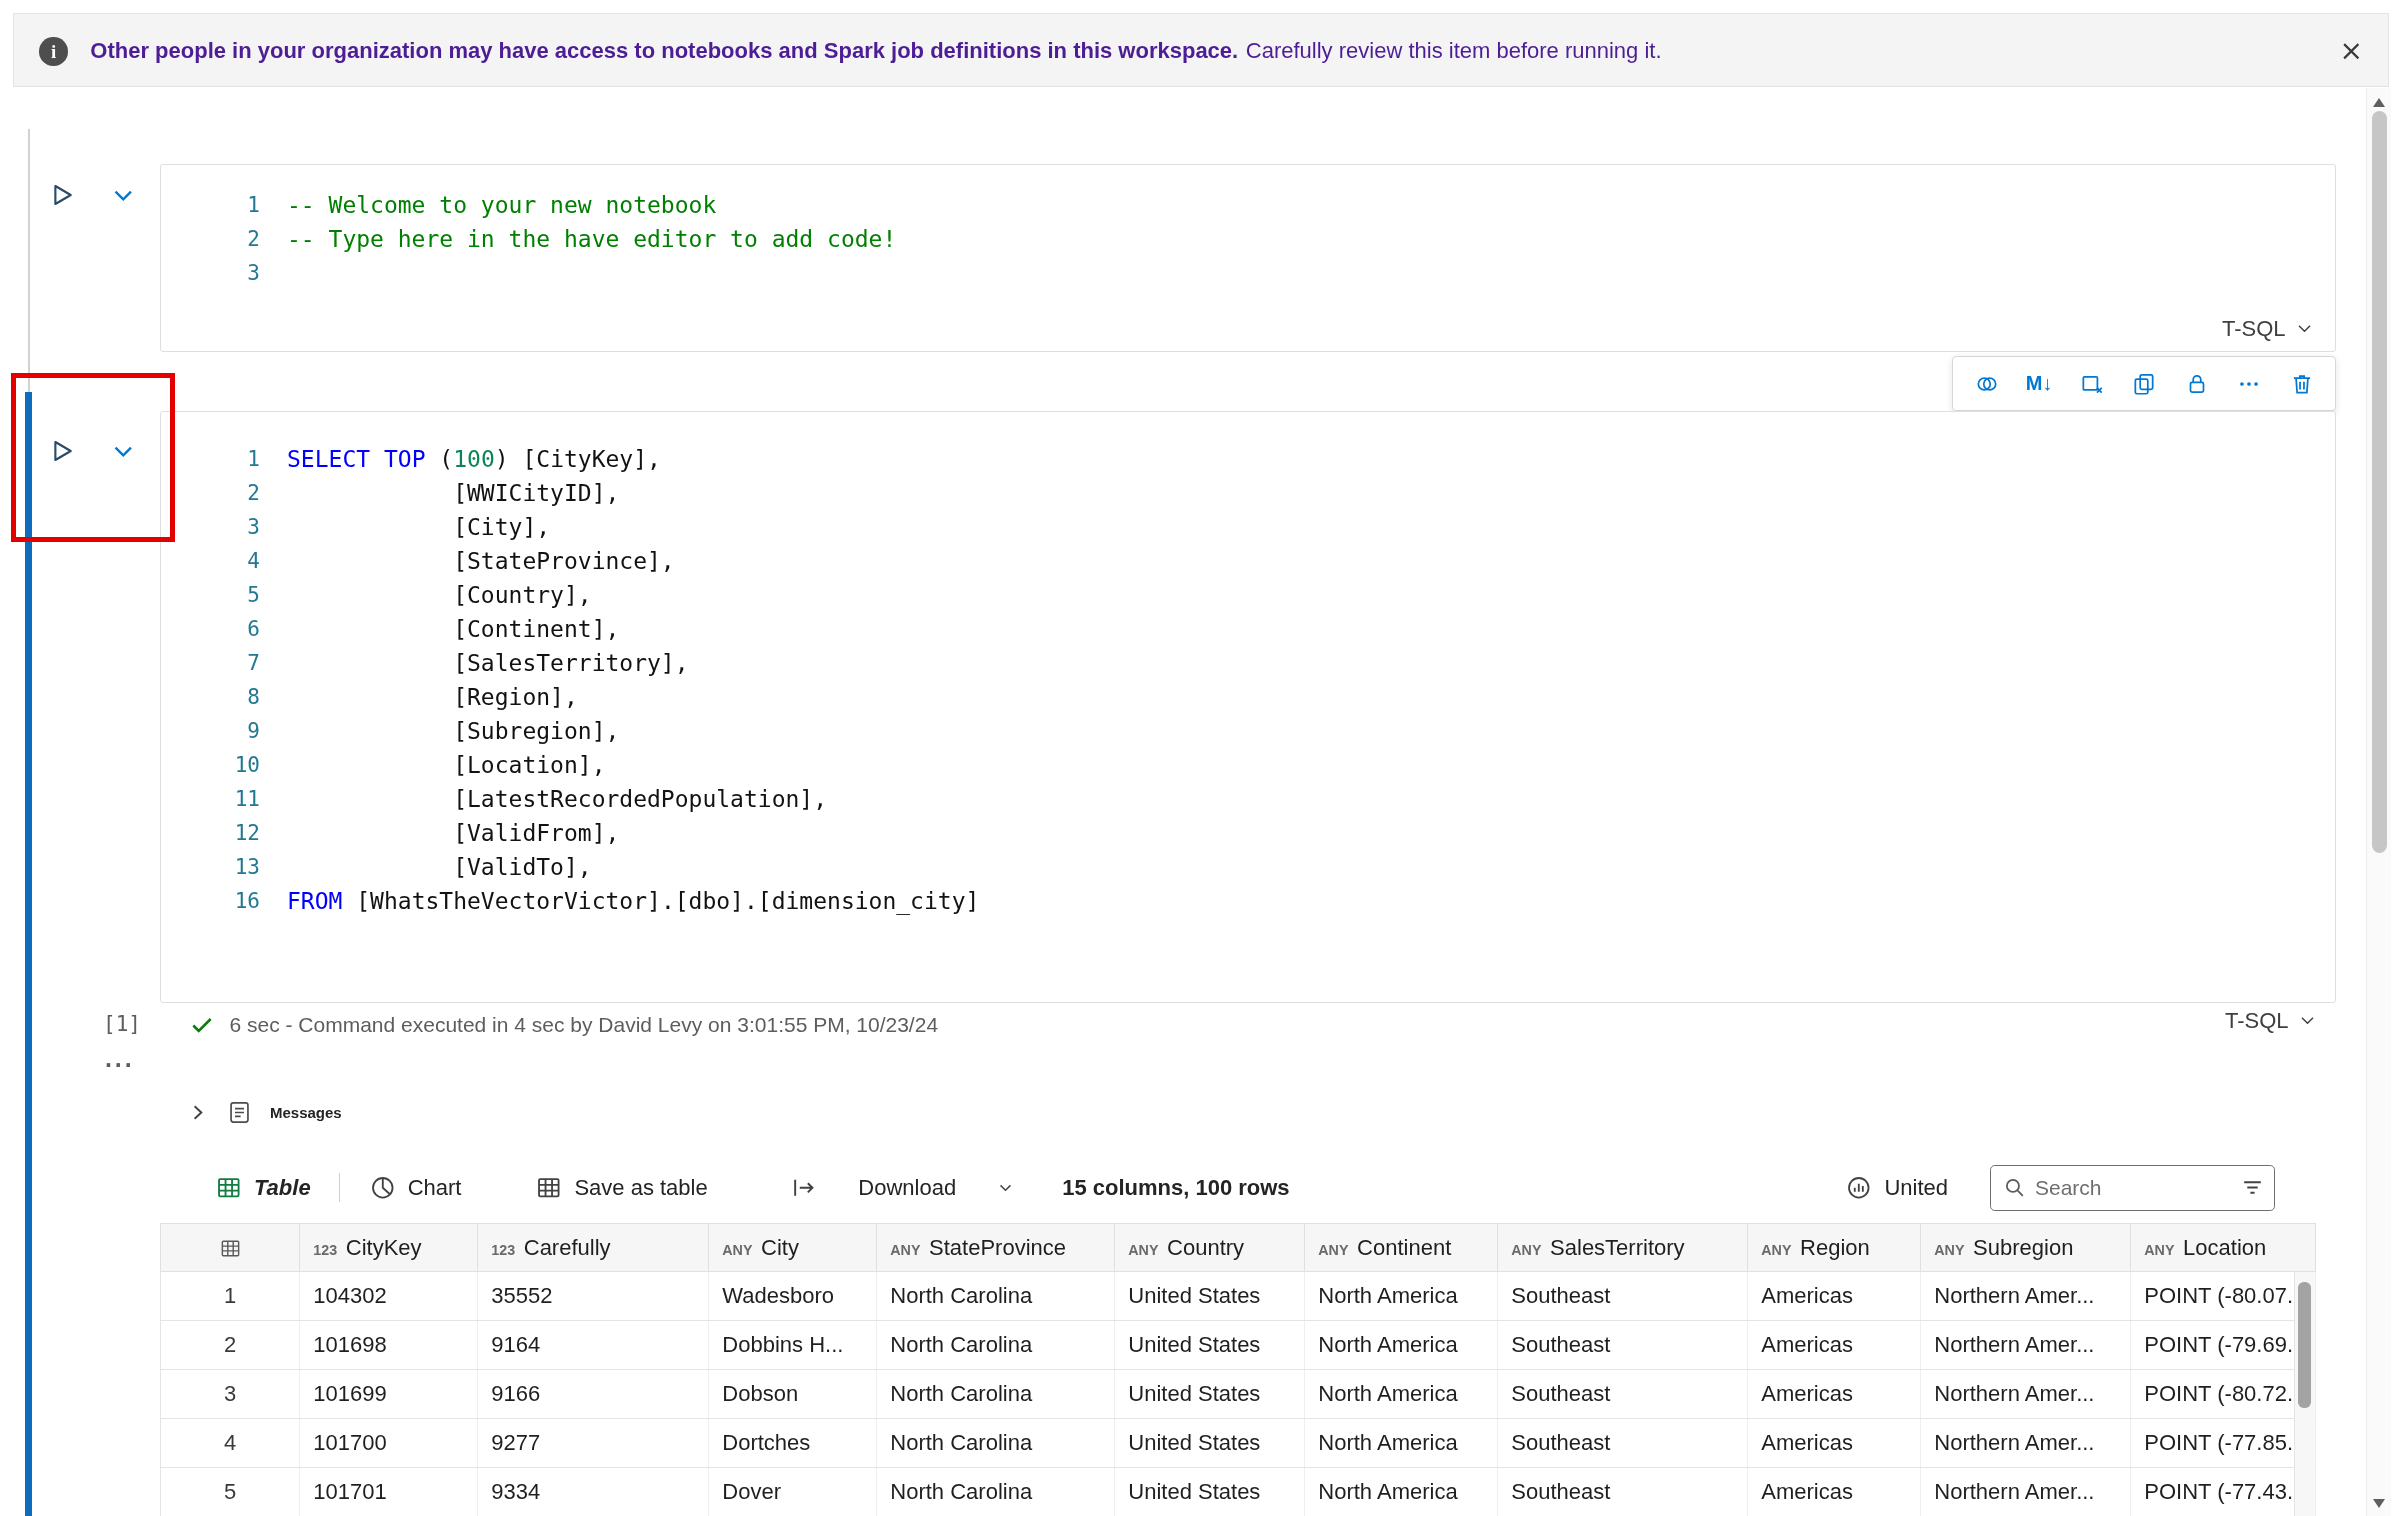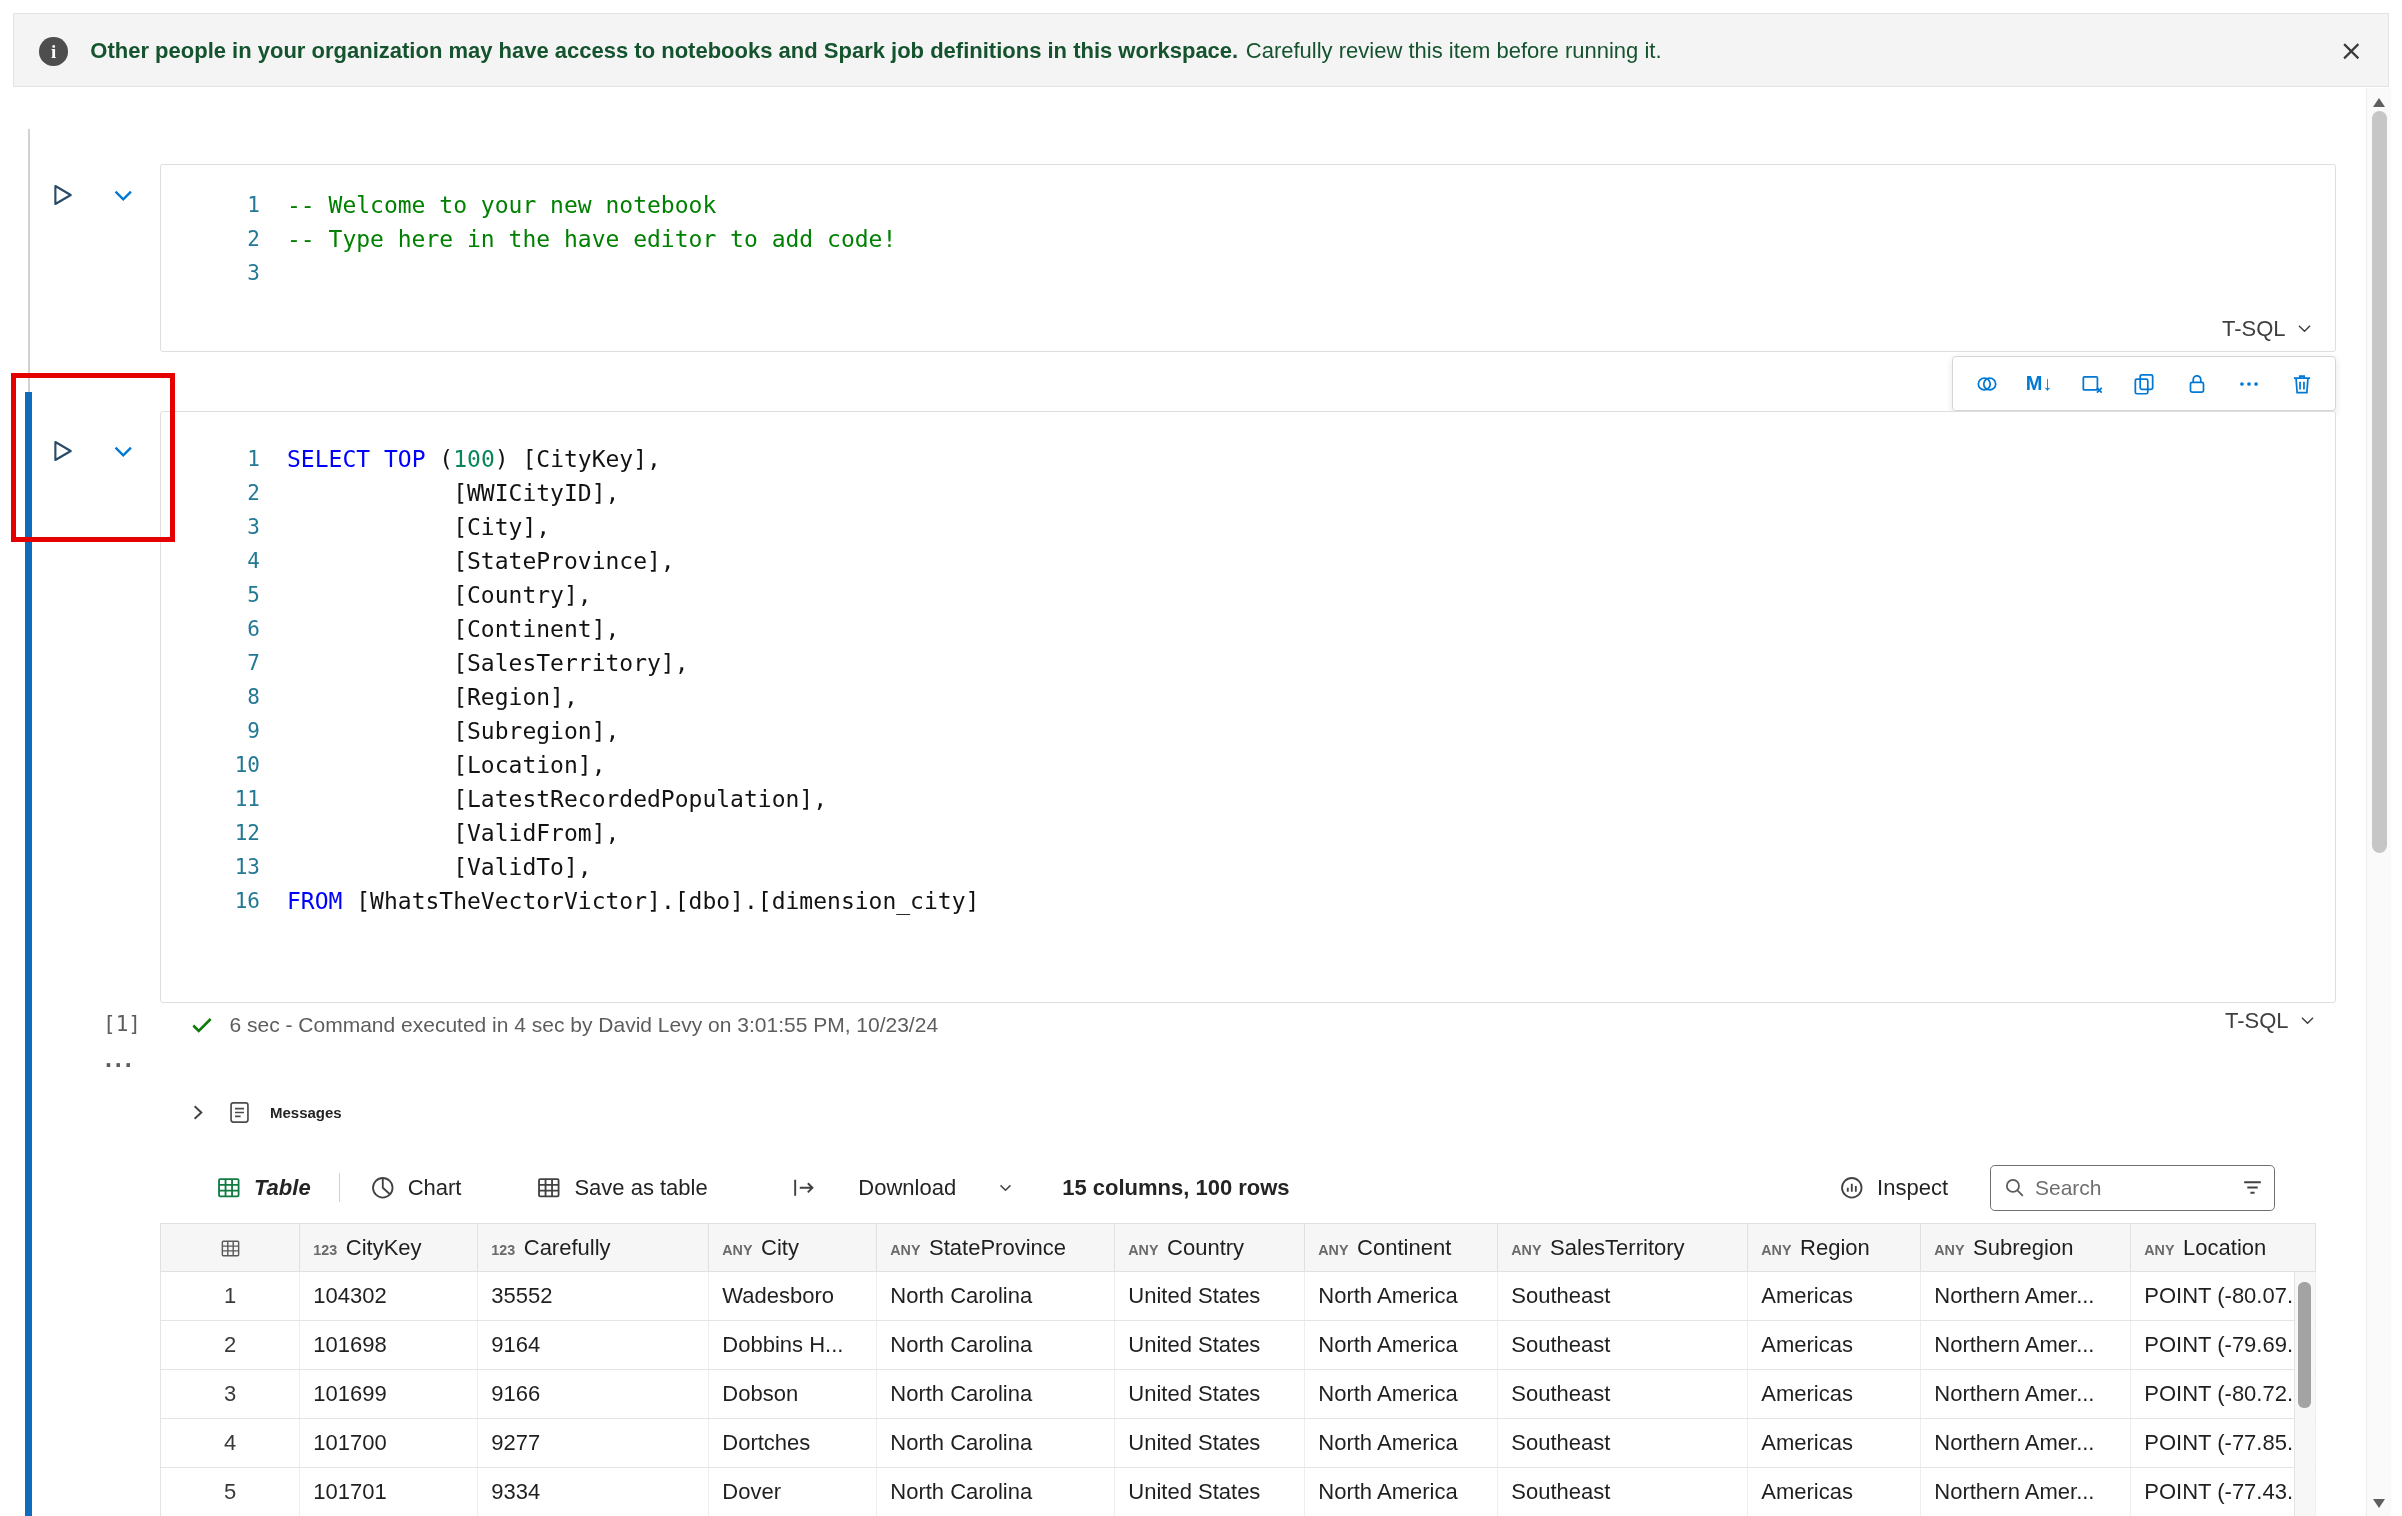--- a/index.html
+++ b/index.html
@@ -7,21 +7,21 @@
   body { font-family:"Liberation Sans", sans-serif; }
   .app { position:relative; width:2403px; height:1516px; background:#fff; overflow:hidden; }
 
   
   .banner { position:absolute; left:13.3px; top:13.3px; width:2376px; height:74px;
             background:#f4f4f4; border:1px solid #e3e3e3; display:flex; align-items:center; }
   .info-badge { position:absolute; left:25px; top:23px; width:28.5px; height:28.5px; border-radius:50%;
                 background:#4e4e4e; color:#fff; font-size:19px; font-weight:bold; font-family:"Liberation Serif",serif;
                 display:flex; align-items:center; justify-content:center; }
   .banner-text { position:absolute; left:76px; top:0; height:74px; display:flex; align-items:center;
-                 font-size:22px; color:#14532d; white-space:nowrap; }
+                 font-size:22px; color:#4c1d95; white-space:nowrap; }
   .banner-text b { font-weight:700; margin-right:7.6px; }
   .banner-close { position:absolute; right:23px; top:23px; width:28.5px; height:28.5px; background:none; border:none; cursor:pointer; }
 
   
   .gutter-gray { position:absolute; left:27.6px; top:129px; width:2.9px; height:263px; background:#d2d2d2; }
   .gutter-blue { position:absolute; left:25px; top:392px; width:6.7px; height:1124px; background:#0f6cbd; }
 
   
   .ctrl { position:absolute; width:34px; height:34px; display:flex; align-items:center; justify-content:center;
           background:none; border:none; cursor:pointer; }
@@ -279,21 +279,21 @@
           <path d="M5 9l7 7 7-7" fill="none" stroke="#424242" stroke-width="2"></path>
         </svg>
     </button>
     <span class="summary">15 columns, 100 rows</span>
     <div class="rspacer"></div>
     <button class="rtab">
       <svg width="27.6" height="27.6" viewBox="0 0 24 24" fill="none" stroke="#424242" stroke-width="1.6">
           <circle cx="12" cy="12" r="8.5"></circle>
           <path d="M8.5 15.5v-3.5M12 15.5v-7M15.5 15.5v-5"></path>
         </svg>
-      <span class="rlabel">Inspect</span>
+      <span class="rlabel">United</span>
     </button>
     <div class="searchbox">
       <svg width="25" height="25" viewBox="0 0 24 24" fill="none" stroke="#5a5a5a" stroke-width="1.7">
           <circle cx="10.5" cy="10.5" r="5.8"></circle>
           <path d="M15 15l5 5"></path>
         </svg>
       <input placeholder="Search" style="">
       <svg width="25" height="25" viewBox="0 0 24 24" fill="none" stroke="#424242" stroke-width="1.8">
           <path d="M4 7h16M7 12h10M10 17h4"></path>
         </svg>

